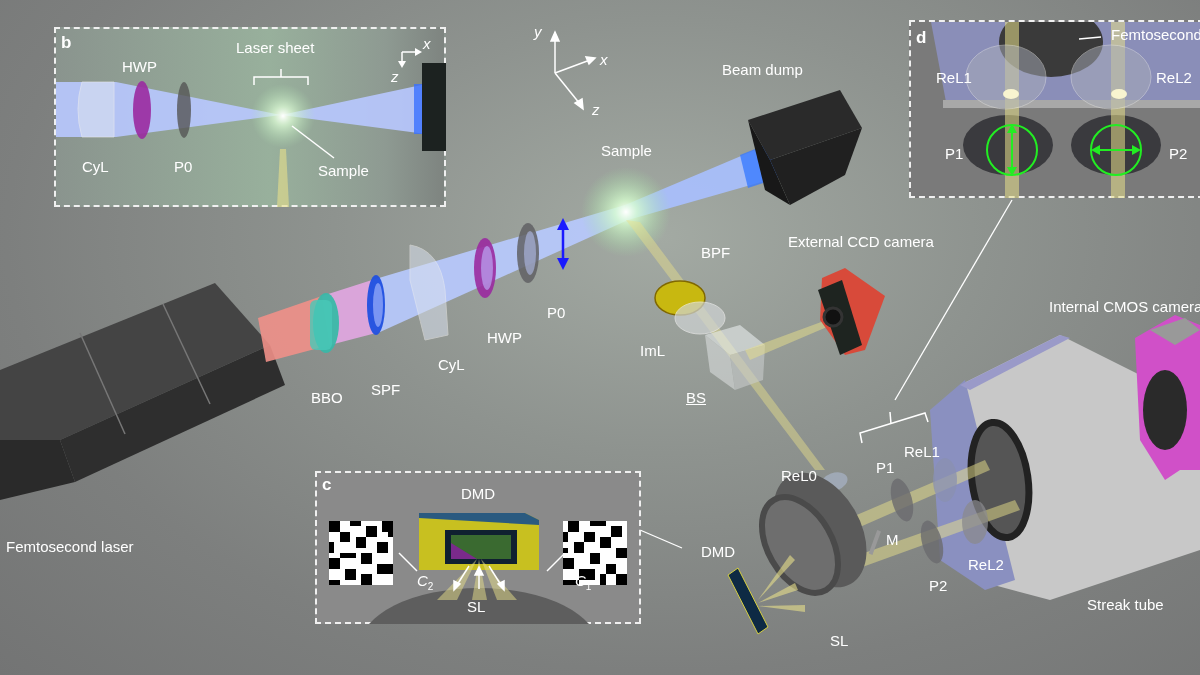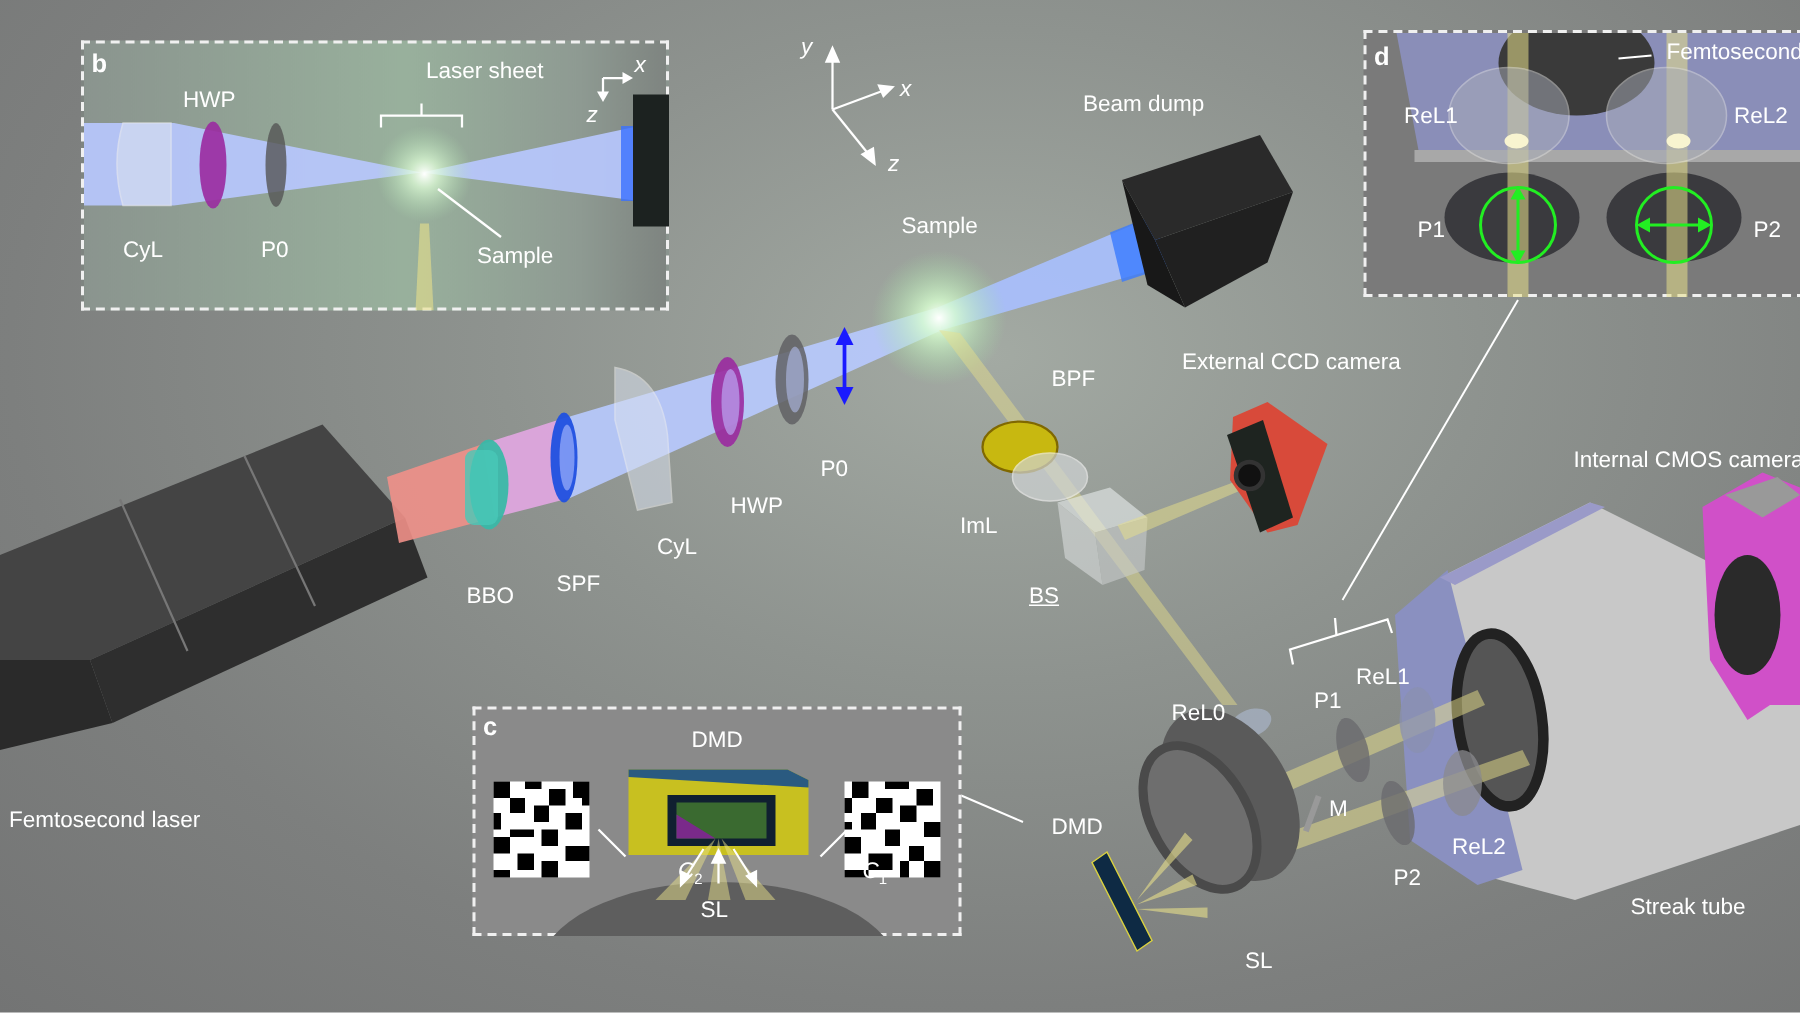--- a/index.html
+++ b/index.html
@@ -201,21 +201,21 @@
     <g stroke="#fff" stroke-width="1.5" fill="none">
       <polyline points="198,56 198,48 252,48 252,56"></polyline>
       <line x1="225" y1="48" x2="225" y2="40"></line>
       <line x1="236" y1="97" x2="278" y2="129"></line>
       <line x1="346" y1="23" x2="346" y2="35"></line>
       <line x1="346" y1="23" x2="362" y2="23"></line>
     </g>
     <polygon points="366,23 359,19 359,27" fill="#fff"></polygon>
     <polygon points="346,39 342,32 350,32" fill="#fff"></polygon>
   </svg>
-  <div class="lbl" style="left:180px;top:11px;margin-left:48px;">Laser sheet</div>
+  <div class="lbl" style="left:180px;top:11px;">Laser sheet</div>
   <div class="lbl" style="left:66px;top:30px;">HWP</div>
   <div class="lbl" style="left:26px;top:130px;">CyL</div>
   <div class="lbl" style="left:118px;top:130px;">P0</div>
   <div class="lbl" style="left:262px;top:134px;">Sample</div>
   <div class="lbl ital" style="left:367px;top:7px;">x</div>
   <div class="lbl ital" style="left:335px;top:40px;">z</div>
 </div>
 
 <div class="panel" style="left:315px;top:471px;width:326px;height:153px;background:#8a8a8a;">
   <div class="panel-letter" style="left:5px;top:2px;">c</div>
@@ -271,21 +271,21 @@
       <span style="grid-area:8/1/10/3"></span>
       <span style="grid-area:9/9/11/11"></span>
       <span style="grid-area:10/4/12/7"></span>
     <span style="grid-area:11/11/13/13"></span>
       <span style="grid-area:12/1/13/4"></span>
       <span style="grid-area:11/8/13/9"></span>
       <span style="grid-area:6/1/7/2"></span>
   </div>
   <div class="lbl" style="left:144px;top:13px;">DMD</div>
   <div class="lbl" style="left:150px;top:126px;">SL</div>
-  <div class="lbl ital" style="left:100px;top:100px;margin-left:35px;"><span>C</span><sub style="font-size:10px;font-style:normal;">2</sub></div>
+  <div class="lbl ital" style="left:100px;top:100px;"><span>C</span><sub style="font-size:10px;font-style:normal;">2</sub></div>
   <div class="lbl ital" style="left:214px;top:100px;margin-left:44px;"><span>C</span><sub style="font-size:10px;font-style:normal;">1</sub></div>
 </div>
 
 <div class="panel" style="left:909px;top:20px;width:295px;height:178px;background:#7a7a7a;border-right:none;">
   <svg width="295" height="176">
     <polygon points="20,0 295,0 295,80 35,80" fill="#8a8eb8"></polygon>
     <ellipse cx="140" cy="20" rx="52" ry="35" fill="#3a3a3a"></ellipse>
     <rect x="32" y="78" width="263" height="8" fill="#a8a8a8"></rect>
     <ellipse cx="97" cy="123" rx="45" ry="30" fill="#3a3a3e"></ellipse>
     <ellipse cx="205" cy="123" rx="45" ry="30" fill="#3a3a3e"></ellipse>

